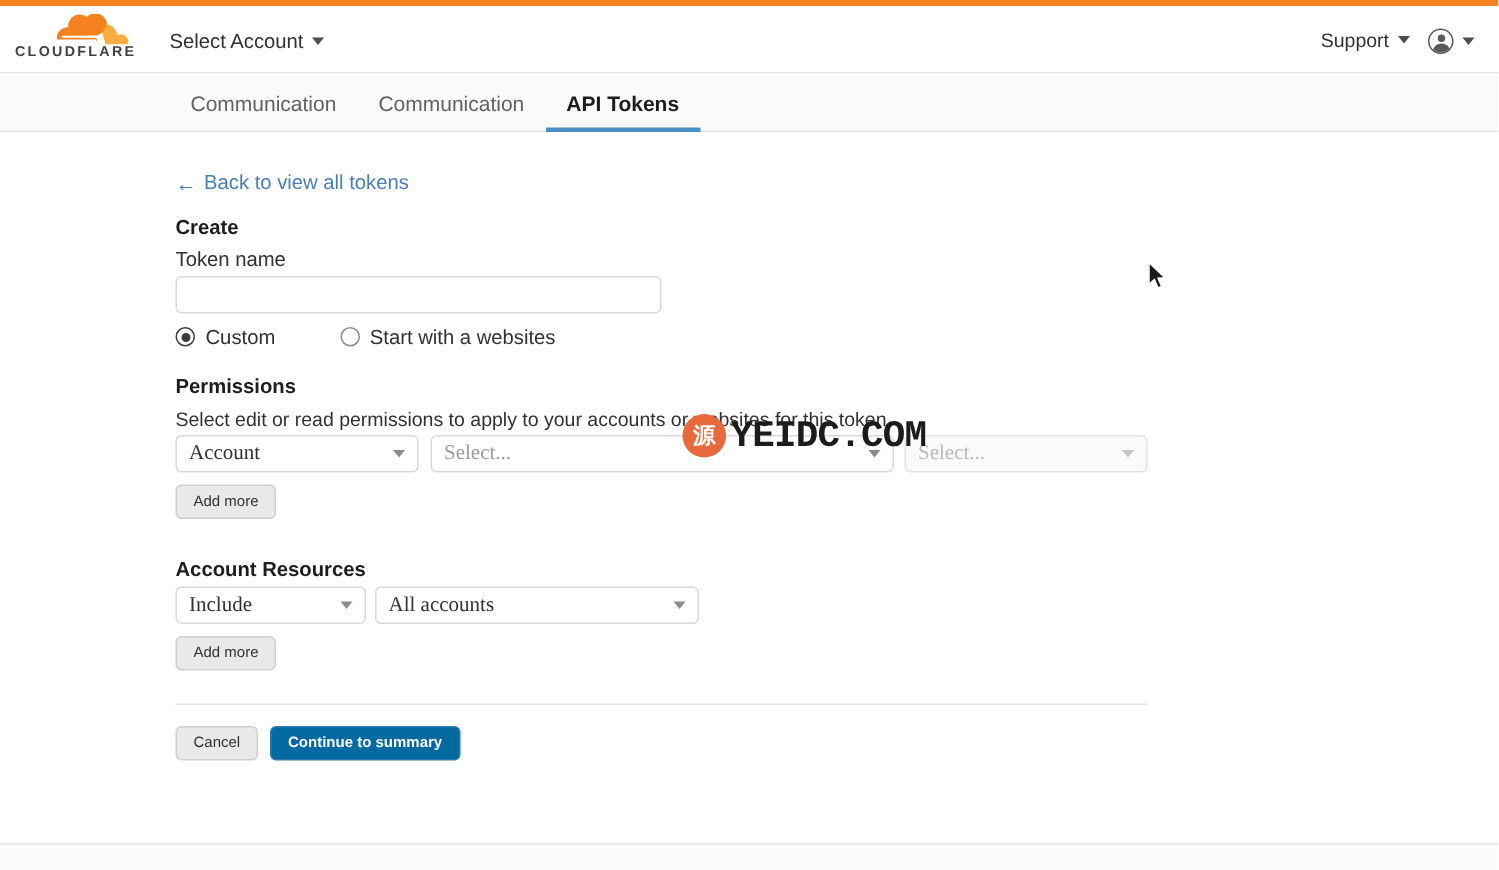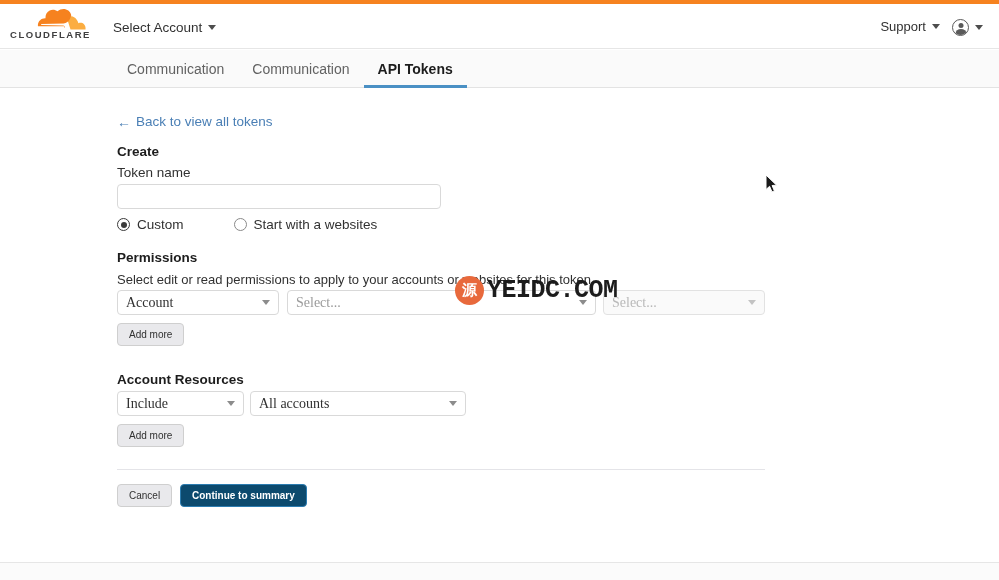--- a/index.html
+++ b/index.html
@@ -117,21 +117,21 @@
 
   .text-input {
     position: absolute; left: 117px; top: 184px;
     width: 324px; height: 25px;
     border: 1px solid #d9d9d9; border-radius: 4px;
     background: #fff; padding: 0 8px;
     font-size: 13px; font-family: "Liberation Sans", sans-serif;
     color: #313131; outline: none;
   }
 
-  .radio-row { position: absolute; left: 117px; top: 217px; display: flex; align-items: center; gap: 11px; }
+  .radio-row { position: absolute; left: 117px; top: 217px; display: flex; align-items: center; gap: 4px; }
   .radio-item { display: flex; align-items: center; gap: 7px; cursor: pointer; font-size: 13.5px; color: #313131; }
   .radio-item + .radio-item { margin-left: 39px; }
   .radio {
     width: 13px; height: 13px; border-radius: 50%;
     border: 1px solid #8a8a8a; background: #fff;
     position: relative; flex: none;
   }
   .radio.checked { border-color: #3b3b3b; }
   .radio.checked::after {
     content: ""; position: absolute; left: 2.5px; top: 2.5px;
@@ -184,21 +184,21 @@
   #account-resources-title { left: 117px; top: 372px; }
 
   .divider {
     position: absolute; left: 117px; top: 469px;
     width: 648px; height: 1px; background: #e4e4e8;
   }
 
   #cancel-btn { left: 117px; top: 484px; }
   #continue-btn {
     left: 180px; top: 484px; height: 23px;
-    background: #0c4a6e; border: 1px solid #2c7cb0; color: #ffffff;
+    background: #0369a1; border: 1px solid #2c7cb0; color: #ffffff;
     font-weight: 600;
   }
 
   
   .footer {
     position: absolute; top: 562px; left: 0; width: 999px; height: 18px;
     background: #fbfbfb; border-top: 1px solid #e6e6e6;
   }
 
   

